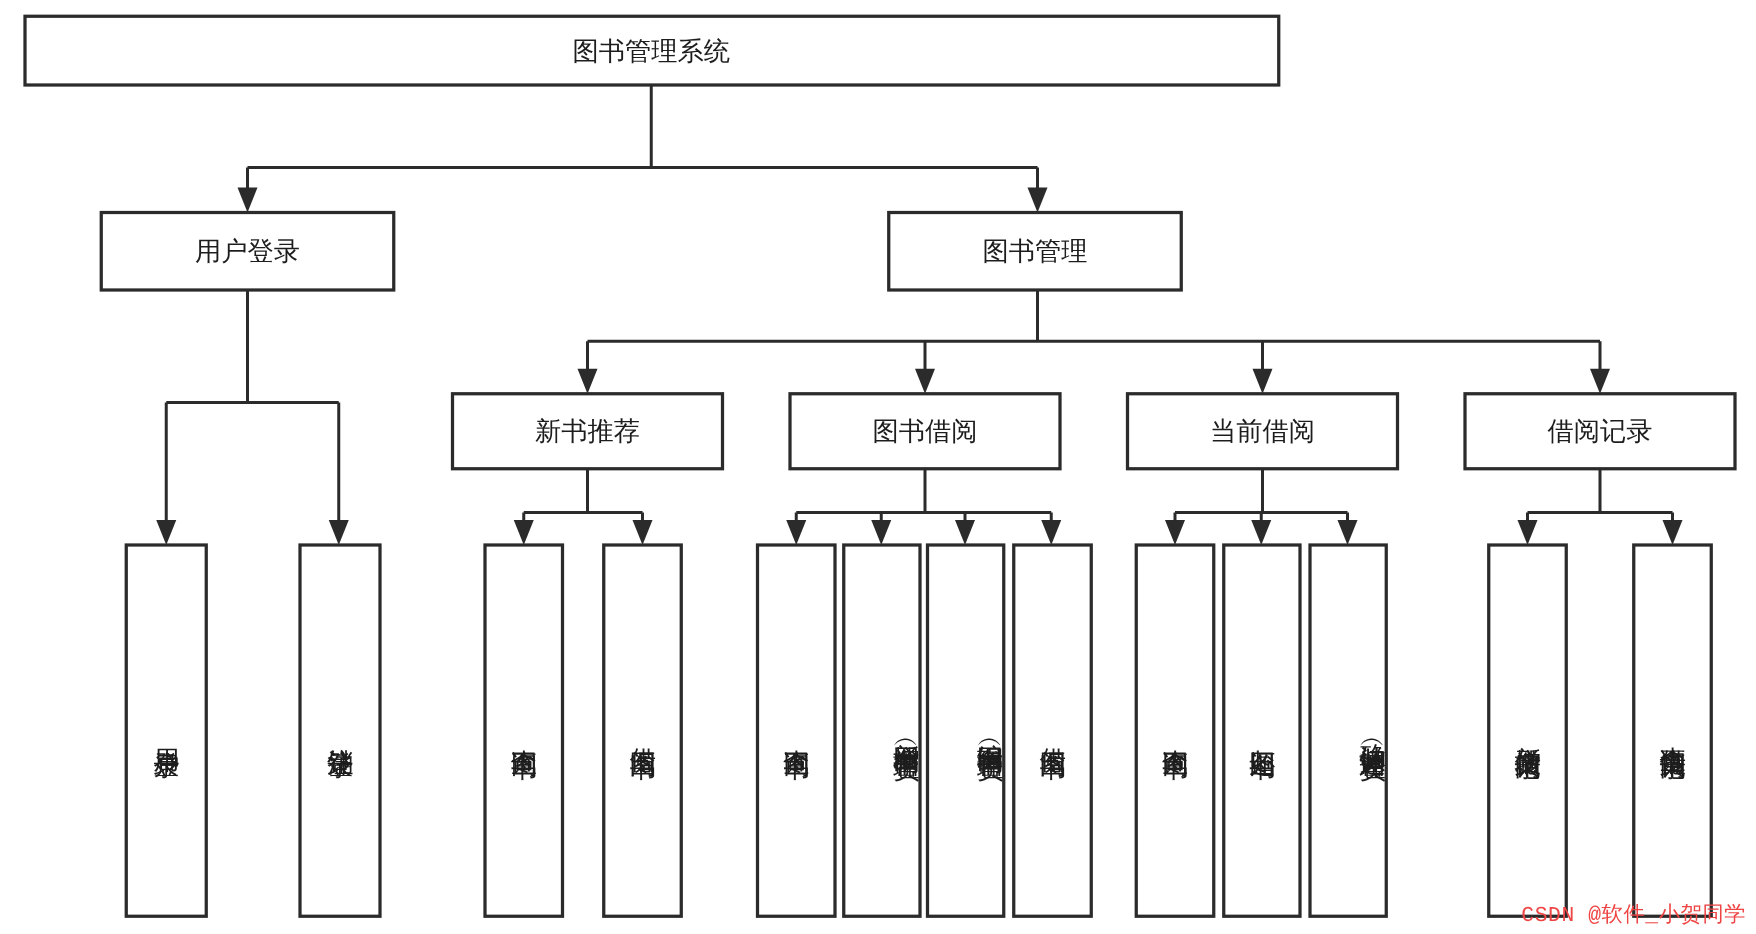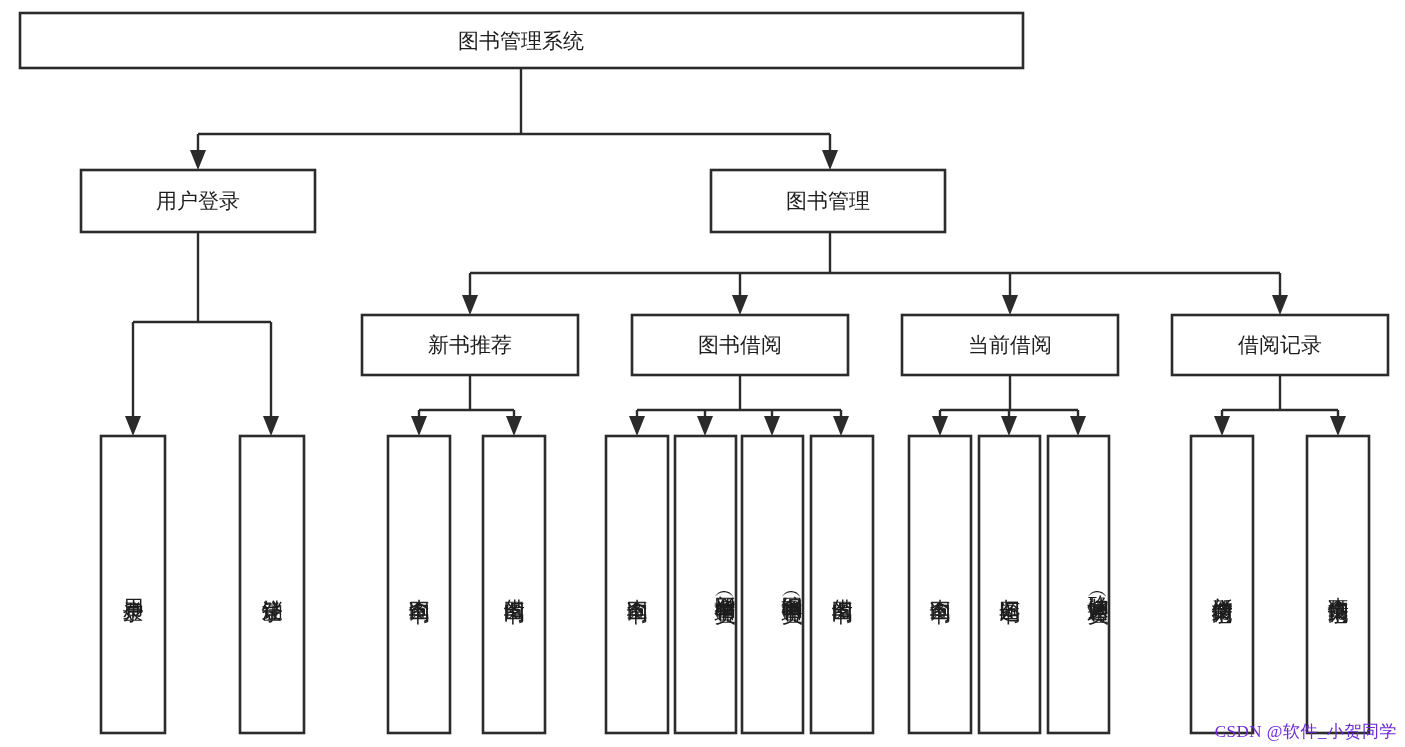--- a/index.html
+++ b/index.html
@@ -58,23 +58,23 @@
     color: #1d1d1d;
     letter-spacing: 1.5px;
     text-align: center;
     white-space: nowrap;
     pointer-events: none;
   }
   #watermark {
     position: absolute;
     right: 8px;
     bottom: 4px;
-    font-family: Liberation Serif, serif;
+    font-family: Liberation Mono, monospace;
     font-size: 17px;
-    color: #6d28d9;
+    color: #ef4444;
     letter-spacing: 0.5px;
     white-space: nowrap;
   }
 </style>
 </head>
 <body>
 
 <div id="diagram-root">
 
   <svg id="flow-svg" viewBox="0 0 1405 747">

